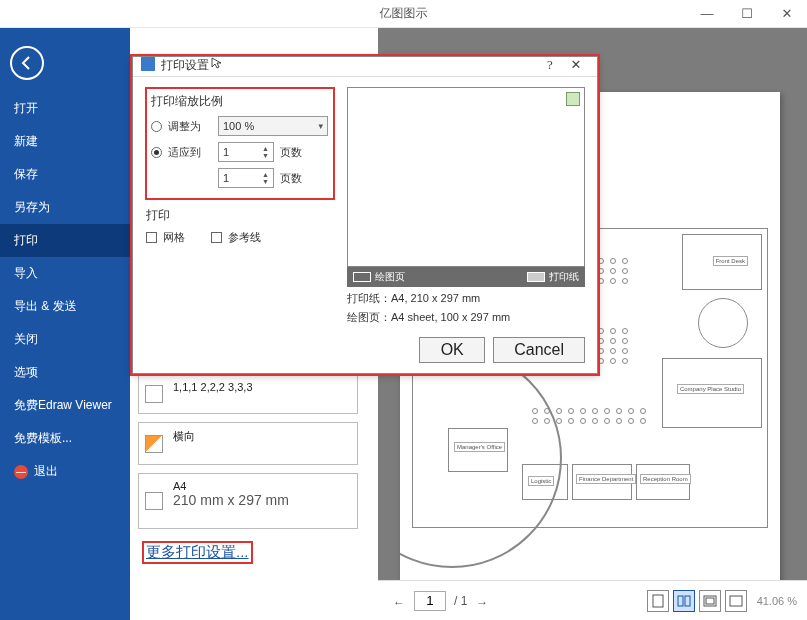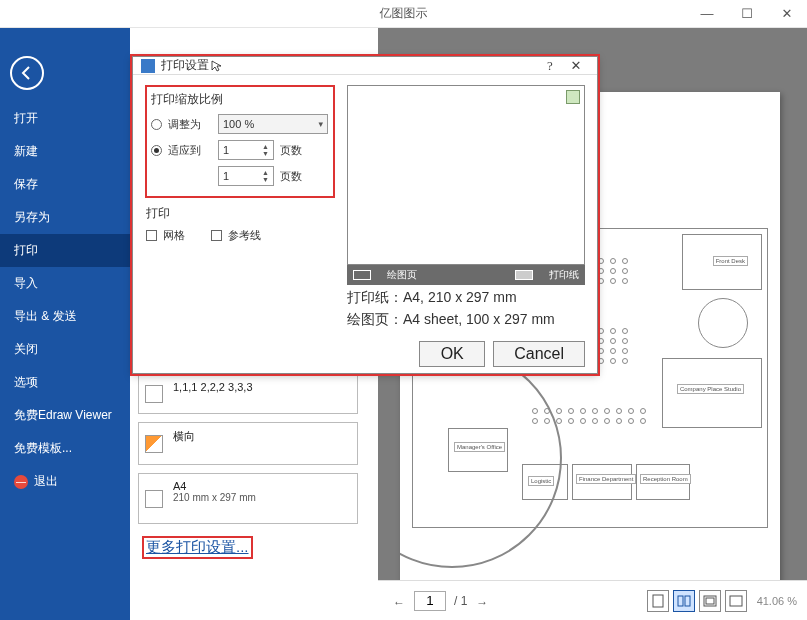--- a/index.html
+++ b/index.html
@@ -7,55 +7,55 @@
   
   .app { width: 807px; height: 620px; display: flex; flex-direction: column; }
   
   .titlebar { height: 28px; background: #fff; display: flex; align-items: center; position: relative; border-bottom: 1px solid #e5e5e5; }
   .titlebar .title { position: absolute; left: 50%; transform: translateX(-50%); font-size: 12px; color: #555; }
   .titlebar .wincontrols { position: absolute; right: 0; display: flex; }
   .titlebar .winbtn { width: 40px; height: 28px; display: flex; align-items: center; justify-content: center; color: #555; font-size: 13px; }
   
   .mainrow { flex: 1; display: flex; }
   
-  .sidebar { width: 130px; background: #1b54a3; color: #fff; display: flex; flex-direction: column; padding-top: 22px; }
+  .sidebar { width: 130px; background: #1b54a3; color: #fff; display: flex; flex-direction: column; padding-top: 12px; }
   .backcircle { width: 34px; height: 34px; border: 2px solid #fff; border-radius: 50%; display: flex; align-items: center; justify-content: center; margin: 6px 0 12px 10px; color: #fff; }
   .side-item { padding: 8px 14px; font-size: 12px; color: #fff; cursor: pointer; }
   .side-item.selected { background: #0d3a7a; }
   .side-exit { padding: 8px 14px; display: flex; align-items: center; gap: 6px; }
   .exit-icon { width: 14px; height: 14px; border-radius: 50%; background: #e64a3c; color: #fff; font-size: 10px; display: flex; align-items: center; justify-content: center; line-height: 1; }
   
   .stage { flex: 1; position: relative; background: #fff; }
   
   .behind-cards { position: absolute; left: 8px; top: 346px; width: 220px; }
   .card { border: 1px solid #bbb; background: #fff; margin-bottom: 8px; padding: 6px 8px 20px 34px; position: relative; min-height: 38px; display: flex; flex-direction: column; justify-content: center; }
   .card .card-icon { position: absolute; left: 6px; top: 50%; transform: translateY(-50%); width: 18px; height: 18px; border: 1px solid #999; }
   .card-label { font-size: 11px; color: #222; }
-  .card-sub { font-size: 10px; color: #555; }
+  .card-sub { font-size: 14px; color: #555; }
   .more-link { text-align: left; font-size: 15px; padding: 4px; }
   .more-link a { color: #1b54a3; text-decoration: underline; }
   .more-box { border: 2px solid #d33; display: inline-block; padding: 0 2px; }
   
   .preview-pane { position: absolute; left: 248px; top: 0; right: 0; bottom: 40px; background: #7c7c7c; }
   .preview-sheet { position: absolute; left: 22px; top: 64px; width: 380px; height: 520px; background: #fff; box-shadow: 2px 2px 6px rgba(0,0,0,.3); overflow: hidden; }
   .floor-plan { position: absolute; left: 12px; top: 136px; right: 12px; height: 300px; }
   
   .bottombar { position: absolute; left: 248px; right: 0; bottom: 0; height: 40px; background: #fff; display: flex; align-items: center; padding: 0 10px; border-top: 1px solid #ddd; }
   .nav-arrow { width: 22px; height: 22px; display: flex; align-items: center; justify-content: center; color: #555; border: 1px solid transparent; }
   .page-input { width: 32px; height: 20px; border: 1px solid #aaa; text-align: center; margin: 0 4px; }
   .page-total { color: #555; margin: 0 4px; }
   .bottombar .spacer { flex: 1; }
   .view-btn { width: 22px; height: 22px; border: 1px solid #888; margin-left: 4px; display: flex; align-items: center; justify-content: center; }
   .view-btn.active { background: #cfe3ff; border-color: #1b54a3; }
   .zoom-text { margin-left: 10px; font-size: 11px; color: #888; }
 
   
   .dialog-outline { position: absolute; left: 0px; top: 26px; width: 470px; height: 322px; border: 2px solid #d33; pointer-events: none; z-index: 60; }
   .dialog { position: absolute; left: 2px; top: 28px; width: 466px; height: 318px; background: #fff; border: 1px solid #888; box-shadow: 0 2px 8px rgba(0,0,0,.25); z-index: 50; display: flex; flex-direction: column; }
-  .dlg-title { height: 28px; display: flex; align-items: center; padding: 0 8px; border-bottom: 1px solid #ddd; font-family: Liberation Serif, serif; }
+  .dlg-title { height: 28px; display: flex; align-items: flex-start; padding: 0 8px; border-bottom: 1px solid #ddd; font-family: Liberation Serif, serif; }
   .dlg-title .icon { width: 14px; height: 14px; background: #3a7ac8; margin-right: 6px; }
   .dlg-title .t-text { font-size: 12px; color: #333; }
   .dlg-title .t-spacer { flex: 1; }
   .dlg-title .t-btn { width: 26px; text-align: center; color: #444; font-size: 13px; }
   
   .dlg-body { flex: 1; display: flex; padding: 10px 12px 4px 12px; gap: 12px; position: relative; }
   .dlg-left { width: 190px; }
   .group { border: 1px solid transparent; margin-bottom: 6px; }
   .group.highlight { border: 2px solid #d33; padding: 4px; }
   .group-title { font-size: 12px; color: #333; margin-bottom: 6px; }
@@ -67,24 +67,24 @@
   .combo .arrow { font-size: 9px; color: #555; }
   .spinner { border: 1px solid #999; background: #fff; height: 20px; width: 56px; padding: 0 4px; display: flex; align-items: center; justify-content: space-between; font-size: 11px; }
   .spinner .arrows { font-size: 7px; line-height: 7px; color: #555; display: flex; flex-direction: column; }
   .pages-label { margin-left: 6px; }
   .checkbox { width: 11px; height: 11px; border: 1px solid #666; margin-right: 6px; display: inline-block; }
   .chk-row { display: inline-flex; align-items: center; margin-right: 26px; font-size: 11px; }
   
   .dlg-right { flex: 1; display: flex; flex-direction: column; }
   .preview-box { flex: 1; border: 1px solid #888; background: #fff; position: relative; min-height: 180px; }
   .preview-box .corner { position: absolute; top: 4px; right: 4px; width: 14px; height: 14px; background: #cfe8c0; border: 1px solid #7a9a6a; }
-  .legend-row { background: #6b6b6b; color: #fff; font-size: 10px; padding: 3px 6px; display: flex; align-items: center; gap: 16px; }
+  .legend-row { background: #6b6b6b; color: #fff; font-size: 10px; padding: 3px 6px; display: flex; align-items: center; gap: 4px; }
   .legend-swatch { width: 18px; height: 10px; border: 1px solid #fff; display: inline-block; }
   .legend-swatch.alt { background: #ccc; }
-  .info-line { font-size: 14px; color: #333; margin-top: 4px; }
+  .info-line { font-size: 11px; color: #333; margin-top: 4px; }
   
   .dlg-footer { display: flex; justify-content: flex-end; gap: 8px; padding: 8px 12px 10px; }
   .btn { border: 1px solid #888; background: #f4f4f4; padding: 3px 20px; font-size: 16px; color: #222; min-width: 66px; text-align: center; }
 
   
   .fp { position: absolute; border: 1px solid #888; }
   .fp-round { border-radius: 50%; }
   .dotgrid { position: absolute; display: grid; grid-template-columns: repeat(6, 8px); gap: 4px; }
   .dotgrid span { width: 6px; height: 6px; border: 1px solid #888; border-radius: 50%; }
   .tiny-label { position: absolute; font-size: 6px; color: #555; border: 1px solid #aaa; padding: 1px 2px; background: #fff; line-height: 1; }

